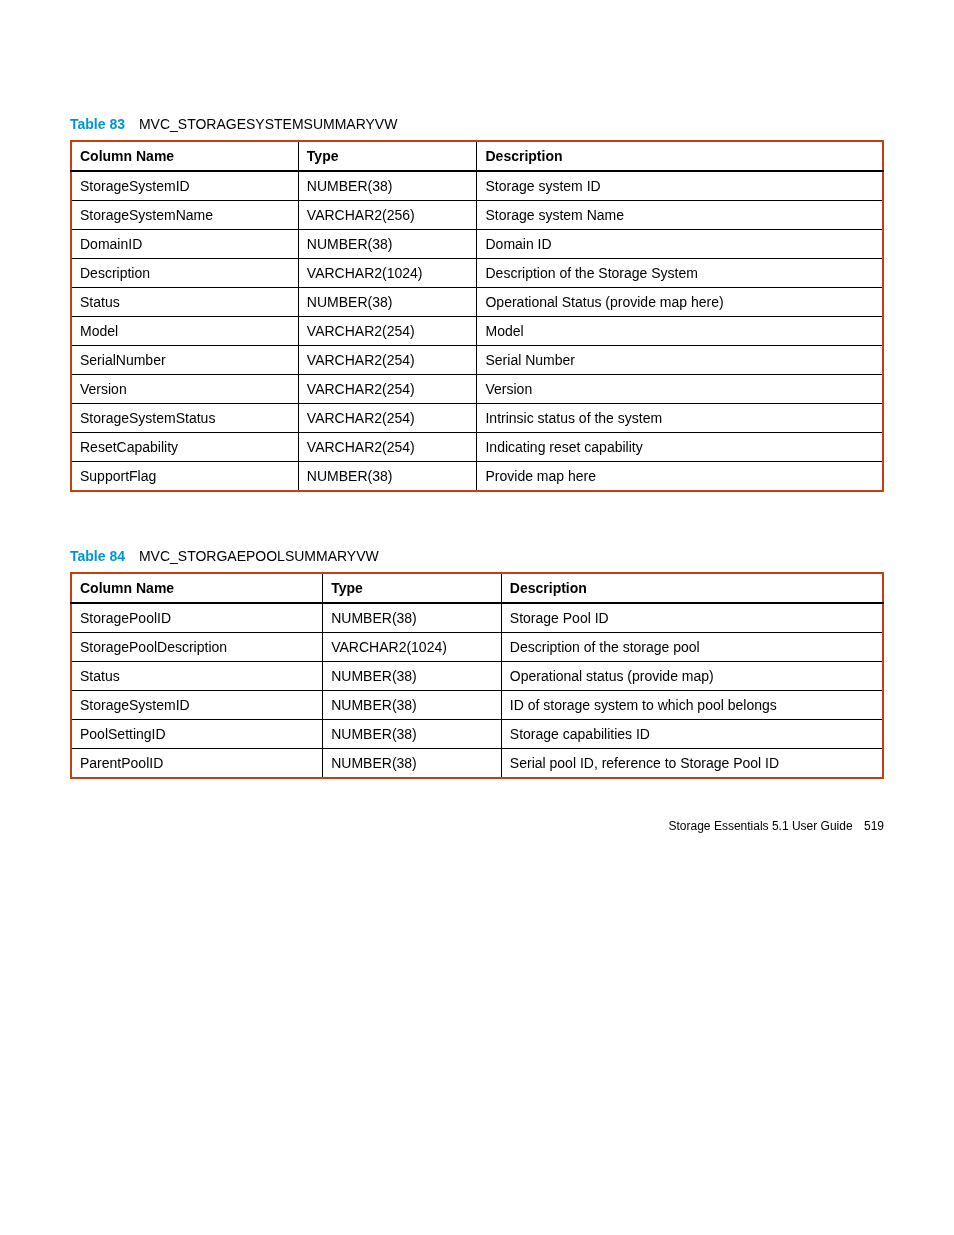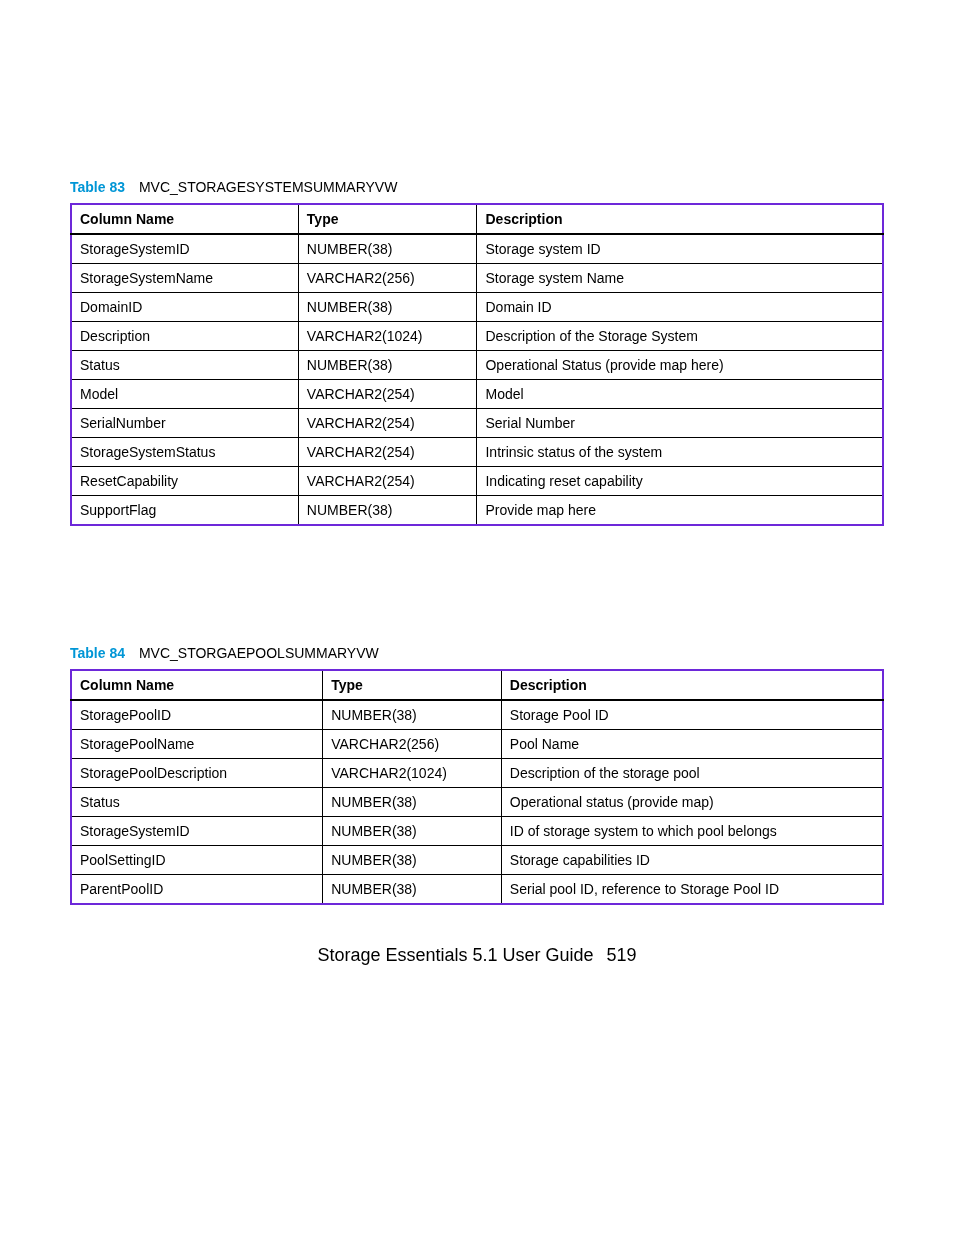--- a/index.html
+++ b/index.html
@@ -6,39 +6,39 @@
     font-family: Arial, Helvetica, sans-serif;
     font-size: 14px;
     color: #000;
     background: #fff;
     margin: 0;
     padding: 60px 70px 40px 70px;
     width: 954px;
     box-sizing: border-box;
   }
   .table-block {
-    margin-top: 119px;
+    margin-top: 56px;
     margin-bottom: 40px;
   }
   .table-caption {
     margin-bottom: 8px;
     font-size: 14px;
   }
   .table-num {
     color: #0096d6;
     font-weight: bold;
   }
   .table-title {
     color: #000;
     padding-left: 10px;
   }
   table {
     border-collapse: collapse;
     width: 100%;
-    border: 2px solid #6d28d9;
+    border: 2px solid #c2410c;
   }
   th, td {
     border: 1px solid #000;
     padding: 6px 8px;
     text-align: left;
     vertical-align: top;
     font-size: 14px;
   }
   th {
     font-weight: bold;
@@ -47,22 +47,22 @@
     border-bottom: 2px solid #000;
   }
   .col-name { width: 28%; }
   .col-type { width: 22%; }
   .col-desc { width: 50%; }
   .col-name-2 { width: 31%; }
   .col-type-2 { width: 22%; }
   .col-desc-2 { width: 47%; }
   .footer {
     margin-top: 40px;
-    text-align: center;
-    font-size: 18px;
+    text-align: right;
+    font-size: 12px;
   }
   .footer-page {
     padding-left: 8px;
   }
 </style>
 </head>
 <body>
 
 <div class="table-block">
   <div class="table-caption">
@@ -107,20 +107,25 @@
           <td>Model</td>
           <td>VARCHAR2(254)</td>
           <td>Model</td>
         </tr>
       <tr>
           <td>SerialNumber</td>
           <td>VARCHAR2(254)</td>
           <td>Serial Number</td>
         </tr>
       <tr>
+          <td>Version</td>
+          <td>VARCHAR2(254)</td>
+          <td>Version</td>
+        </tr>
+      <tr>
           <td>StorageSystemStatus</td>
           <td>VARCHAR2(254)</td>
           <td>Intrinsic status of the system</td>
         </tr>
       <tr>
           <td>ResetCapability</td>
           <td>VARCHAR2(254)</td>
           <td>Indicating reset capability</td>
         </tr>
       <tr>
@@ -145,25 +150,20 @@
         <th class="col-desc-2">Description</th>
       </tr>
     </thead>
     <tbody>
       <tr>
           <td>StoragePoolID</td>
           <td>NUMBER(38)</td>
           <td>Storage Pool ID</td>
         </tr>
       <tr>
-          <td>StoragePoolName</td>
-          <td>VARCHAR2(256)</td>
-          <td>Pool Name</td>
-        </tr>
-      <tr>
           <td>StoragePoolDescription</td>
           <td>VARCHAR2(1024)</td>
           <td>Description of the storage pool</td>
         </tr>
       <tr>
           <td>Status</td>
           <td>NUMBER(38)</td>
           <td>Operational status (provide map)</td>
         </tr>
       <tr>

